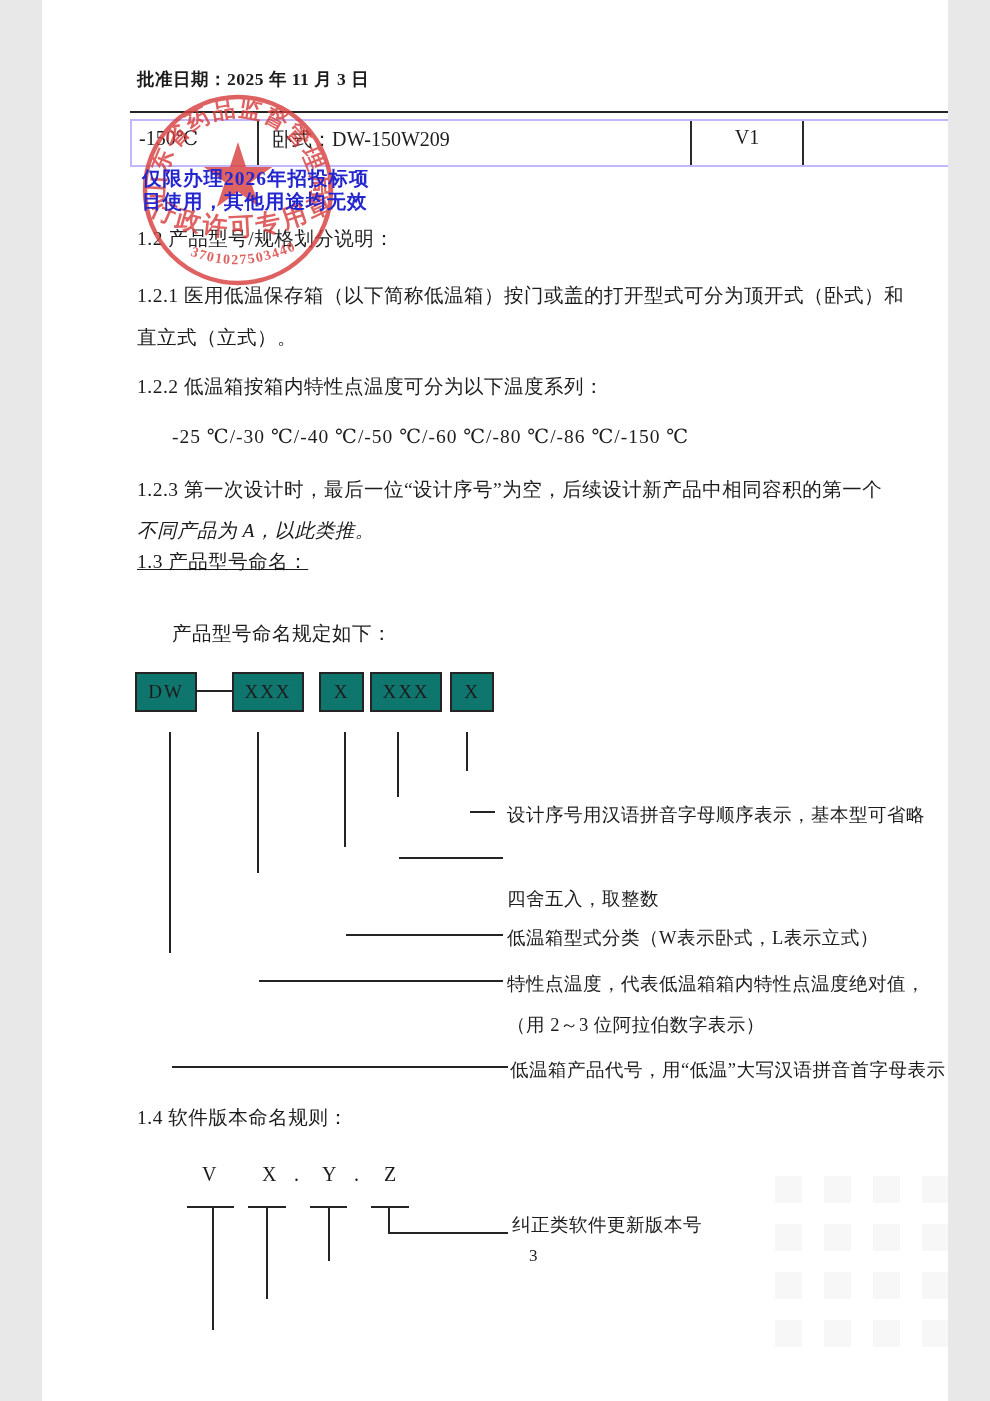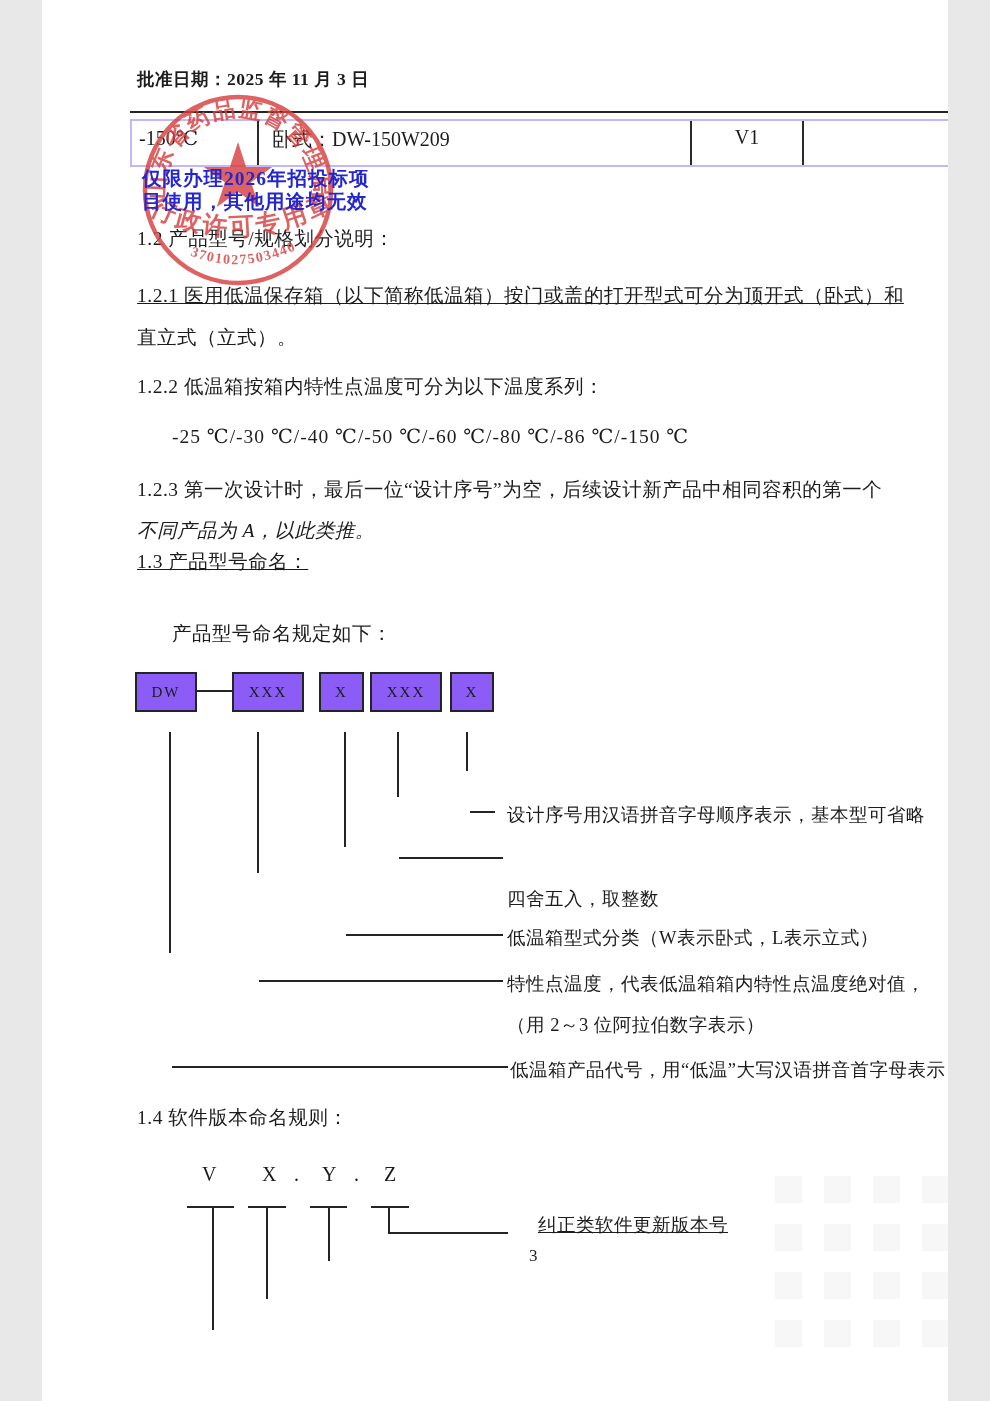--- a/index.html
+++ b/index.html
@@ -9,21 +9,21 @@
     font-family:"Liberation Serif","DejaVu Serif",serif;color:#1c1c1c;
   }
   .txt{position:absolute;font-size:19.5px;line-height:26px;white-space:nowrap;letter-spacing:.5px;color:#1c1c1c;}
   .bold{font-weight:600;}
   .hline,.vline{position:absolute;background:#242424;}
   .hline{height:2px;}
   .vline{width:2px;}
   .dbox{
     position:absolute;border:2px solid #242424;box-sizing:border-box;
     display:flex;align-items:center;justify-content:center;
-    font-size:15px;letter-spacing:2px;background:#8b5cf6;
+    font-size:19px;letter-spacing:2px;background:#0f766e;
   }
   .tblrow{position:absolute;border:2px solid #c4b5fd;box-sizing:border-box;display:flex;background:transparent;}
   .tblcell{box-sizing:border-box;border-right:2px solid #2a2a2a;font-size:20px;padding-top:5px;}
   .tblcell:last-child{border-right:none;}
   .bluenote{
     position:absolute;color:#2326cf;font-size:19.5px;line-height:23px;
     font-weight:600;letter-spacing:1px;z-index:6;white-space:nowrap;
   }
   .stamp{position:absolute;left:93px;top:86px;opacity:.82;pointer-events:none;z-index:5;}
   .ann{font-size:18.5px;}
@@ -89,21 +89,21 @@
     </text>
     <text fill="#d84040" font-size="25" font-weight="bold" letter-spacing="3">
       <textPath href="#arcMid" startOffset="50%" text-anchor="middle">行政许可专用章</textPath>
     </text>
     <text fill="#d84040" font-size="14" font-weight="bold" letter-spacing="1.5">
       <textPath href="#arcNum" startOffset="50%" text-anchor="middle">3701027503440</textPath>
     </text>
   </svg>
 
   <div class="txt" style="left:95px;top:226px;">1.2  产品型号/规格划分说明：</div>
-  <div class="txt" style="left:95px;top:283px;text-decoration:underline;">1.2.1  医用低温保存箱（以下简称低温箱）按门或盖的打开型式可分为顶开式（卧式）和</div>
+  <div class="txt" style="left:95px;top:283px;">1.2.1  医用低温保存箱（以下简称低温箱）按门或盖的打开型式可分为顶开式（卧式）和</div>
   <div class="txt" style="left:95px;top:325px;">直立式（立式）。</div>
   <div class="txt" style="left:95px;top:374px;">1.2.2  低温箱按箱内特性点温度可分为以下温度系列：</div>
   <div class="txt" style="left:130px;top:424px;letter-spacing:1px;">-25 ℃/-30 ℃/-40 ℃/-50 ℃/-60 ℃/-80 ℃/-86 ℃/-150 ℃</div>
   <div class="txt" style="left:95px;top:477px;">1.2.3  第一次设计时，最后一位“设计序号”为空，后续设计新产品中相同容积的第一个</div>
   <div class="txt" style="left:95px;top:518px;font-style:italic;">不同产品为 A，以此类推。</div>
   <div class="txt" style="left:95px;top:549px;text-decoration:underline;">1.3  产品型号命名：</div>
   <div class="txt" style="left:130px;top:621px;">产品型号命名规定如下：</div>
 
   <div class="dbox" style="left:93px;top:672px;width:62px;height:40px;">DW</div>
   <div class="hline" style="left:155px;top:690px;width:35px;"></div>
@@ -143,17 +143,17 @@
   <div class="hline" style="left:145px;top:1206px;width:47px;"></div>
   <div class="vline" style="left:170px;top:1206px;height:124px;"></div>
   <div class="hline" style="left:206px;top:1206px;width:38px;"></div>
   <div class="vline" style="left:224px;top:1206px;height:93px;"></div>
   <div class="hline" style="left:268px;top:1206px;width:37px;"></div>
   <div class="vline" style="left:286px;top:1206px;height:55px;"></div>
   <div class="hline" style="left:329px;top:1206px;width:38px;"></div>
   <div class="vline" style="left:346px;top:1206px;height:28px;"></div>
   <div class="hline" style="left:346px;top:1232px;width:120px;"></div>
 
-  <div class="txt ann" style="left:496px;top:1212px;text-decoration:underline;">纠正类软件更新版本号</div>
+  <div class="txt ann" style="left:470px;top:1212px;">纠正类软件更新版本号</div>
 
   <div class="pgnum" style="left:487px;top:1246px;">3</div>
 
 </div>
 
 </body></html>

